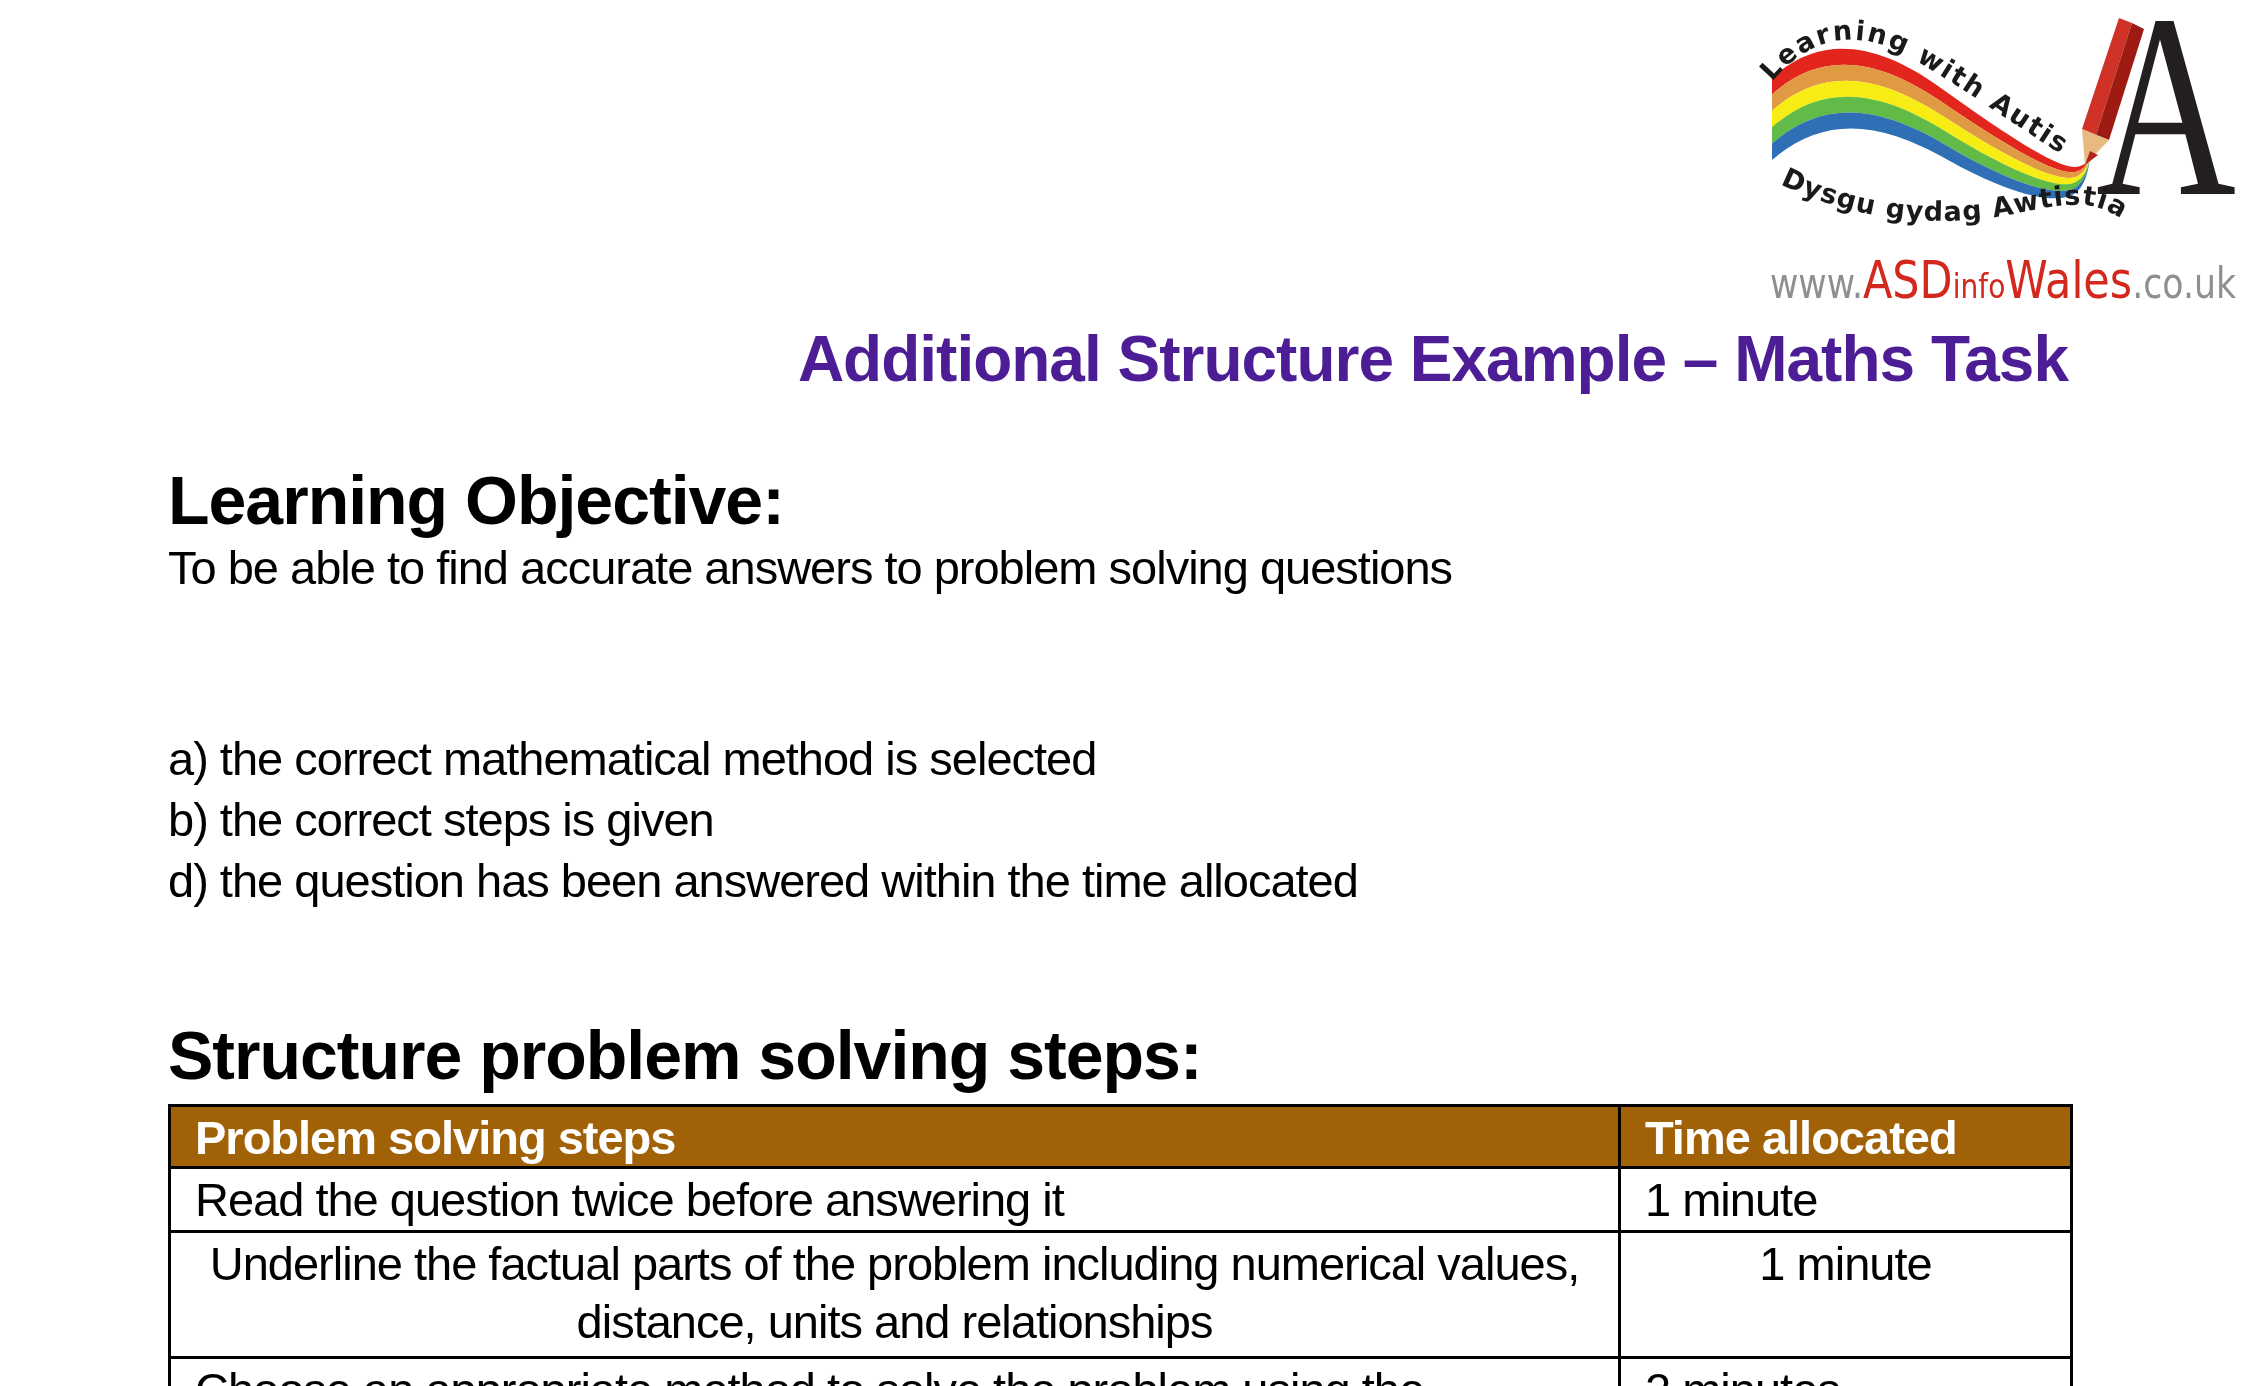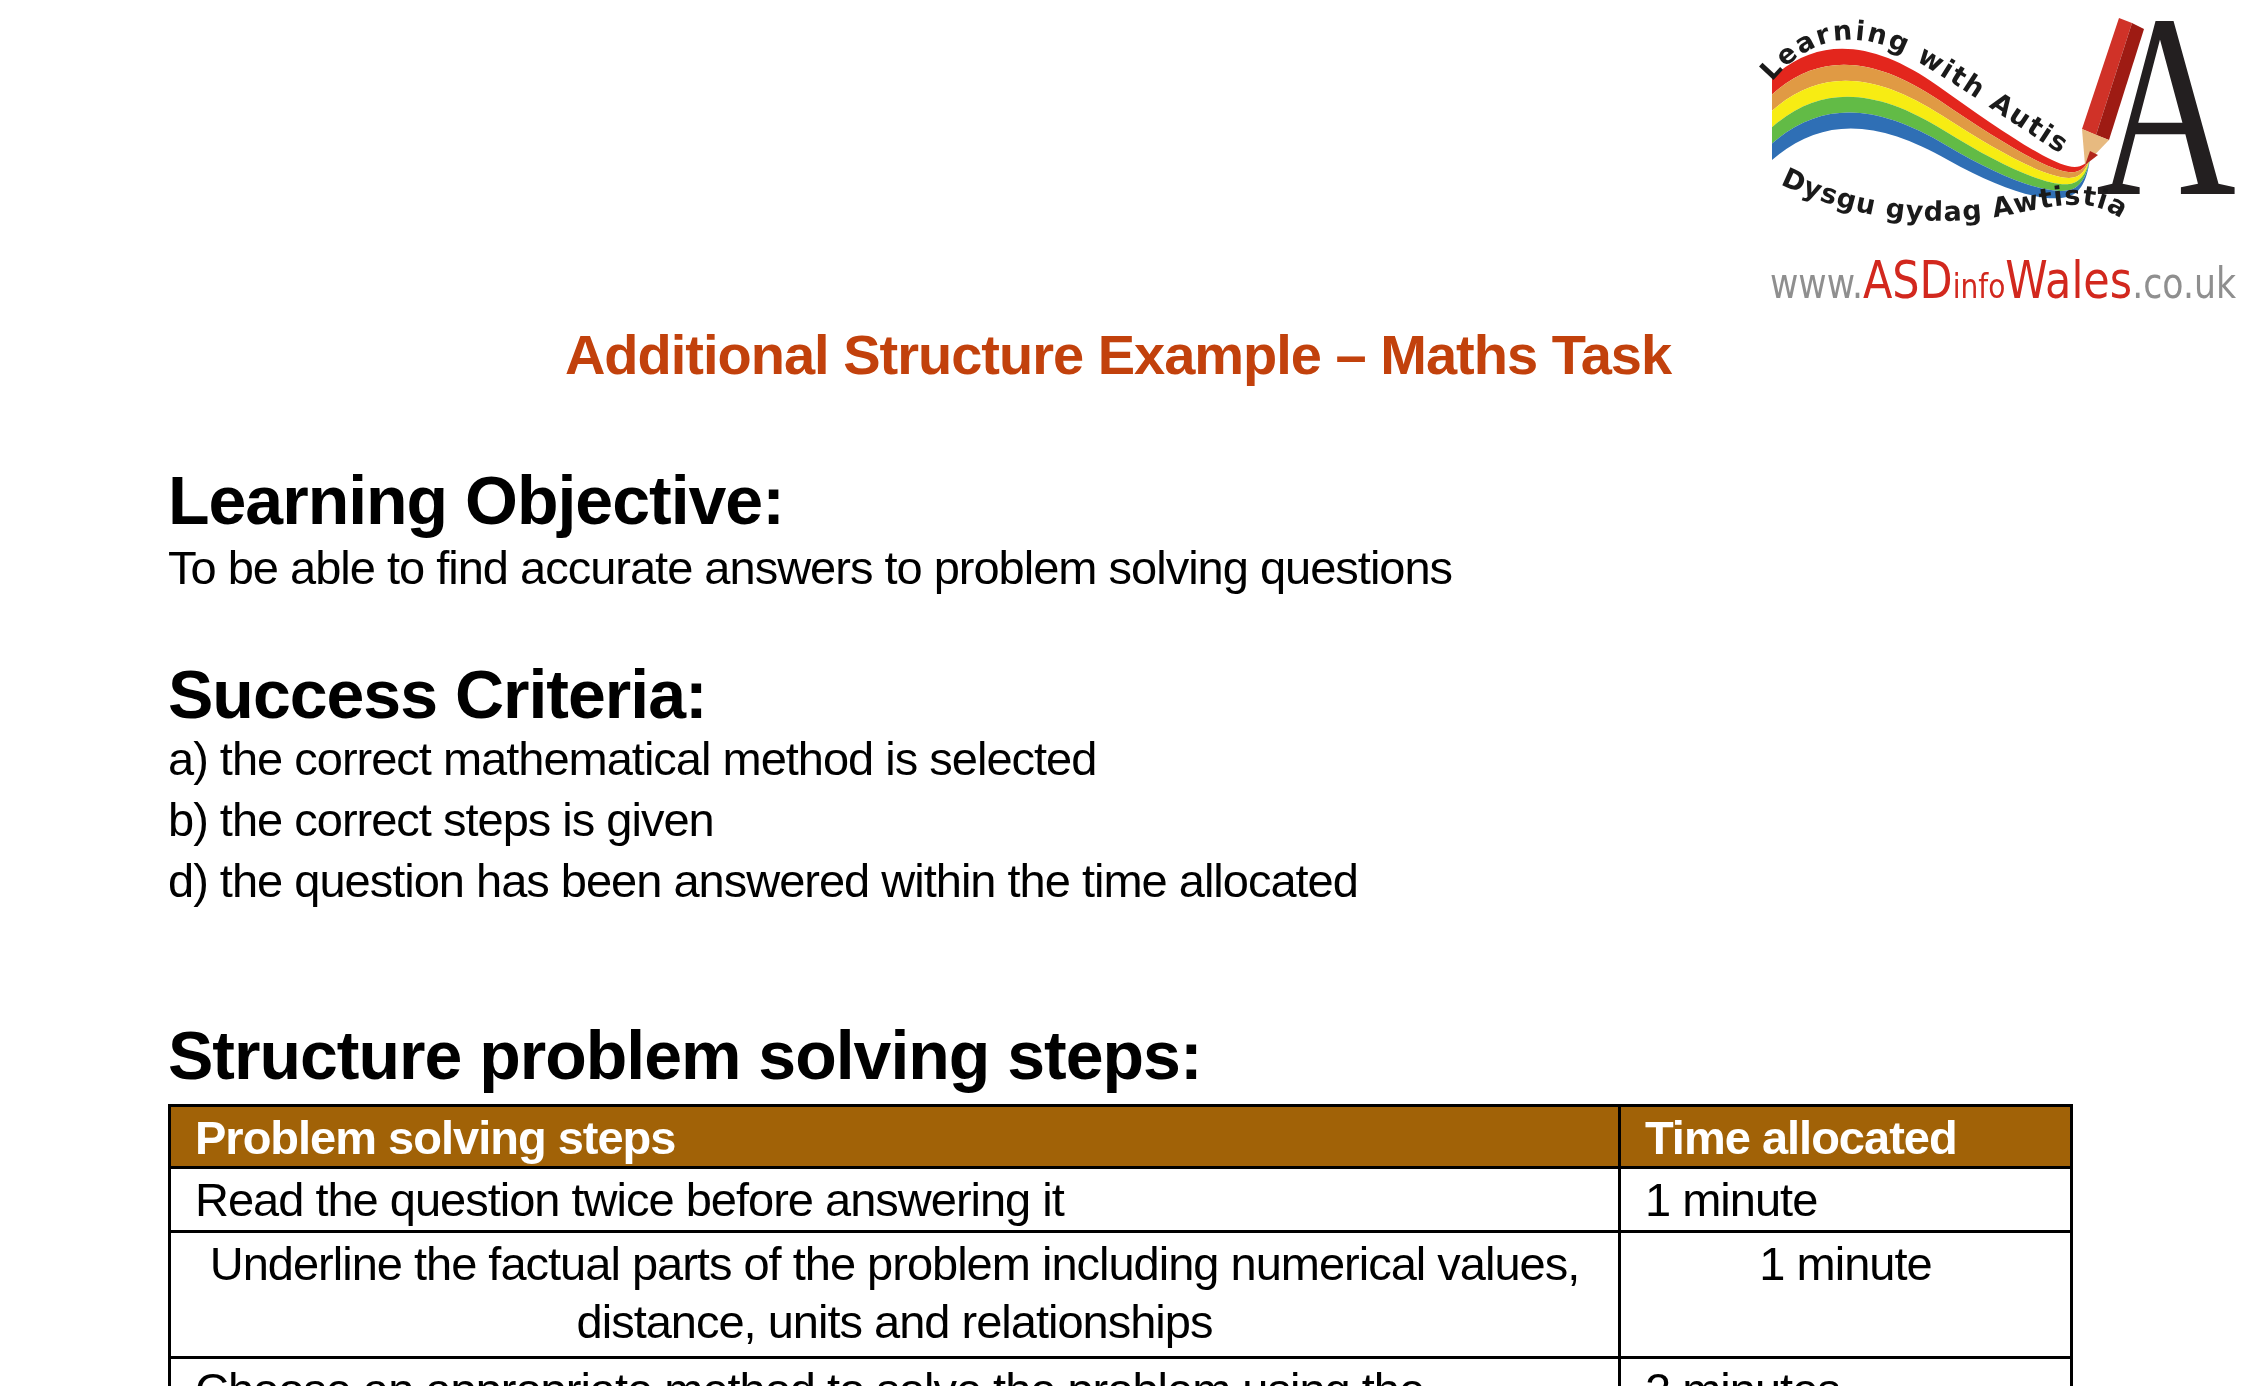--- a/index.html
+++ b/index.html
@@ -3,22 +3,22 @@
 <meta charset="utf-8">
 <style>
   html,body{margin:0;padding:0;background:#ffffff;}
   body{width:2252px;height:1386px;overflow:hidden;position:relative;
        font-family:"Liberation Sans",sans-serif;color:#000;}
   .page{position:absolute;inset:0;background:#fff;}
 
   .logo{position:absolute;left:1758px;top:8px;width:492px;height:302px;}
 
   .doc-title{position:absolute;left:168px;top:322px;width:1900px;
-             text-align:center;font-size:56px;font-weight:bold;
-             letter-spacing:-1px;color:#c2410c;}
+             text-align:right;font-size:64px;font-weight:bold;
+             letter-spacing:-1px;color:#4c1d95;}
 
   .h-sec{position:absolute;left:168px;font-size:68px;font-weight:bold;
          letter-spacing:-1px;line-height:64px;}
   .t-body{position:absolute;left:168px;font-size:47px;letter-spacing:-1px;
           line-height:61px;}
 
   .h-lo{top:468px;}
   .p-lo{top:537px;}
   .h-sc{top:662px;}
   .list-sc{top:728px;}
@@ -80,21 +80,20 @@
     <text x="12" y="290" font-family="DejaVu Sans,sans-serif" textLength="466" lengthAdjust="spacingAndGlyphs">
       <tspan font-size="42" fill="#8F8F8F">www.</tspan><tspan font-size="52" fill="#D2281E">ASD</tspan><tspan font-size="34" fill="#D2281E">info</tspan><tspan font-size="52" fill="#D2281E">Wales</tspan><tspan font-size="42" fill="#8F8F8F">.co.uk</tspan>
     </text>
   </svg>
 
   <div class="doc-title">Additional Structure Example – Maths Task</div>
 
   <div class="h-sec h-lo">Learning Objective:</div>
   <div class="t-body p-lo">To be able to find accurate answers to problem solving questions</div>
 
-  <div class="h-sec h-sc">Success Criteria:</div>
   <div class="t-body list-sc">
     <div>a) the correct mathematical method is selected</div>
     <div>b) the correct steps is given</div>
     <div>d) the question has been answered within the time allocated</div>
   </div>
 
   <div class="h-sec h-steps">Structure problem solving steps:</div>
 
   <table class="steps">
     <colgroup>

